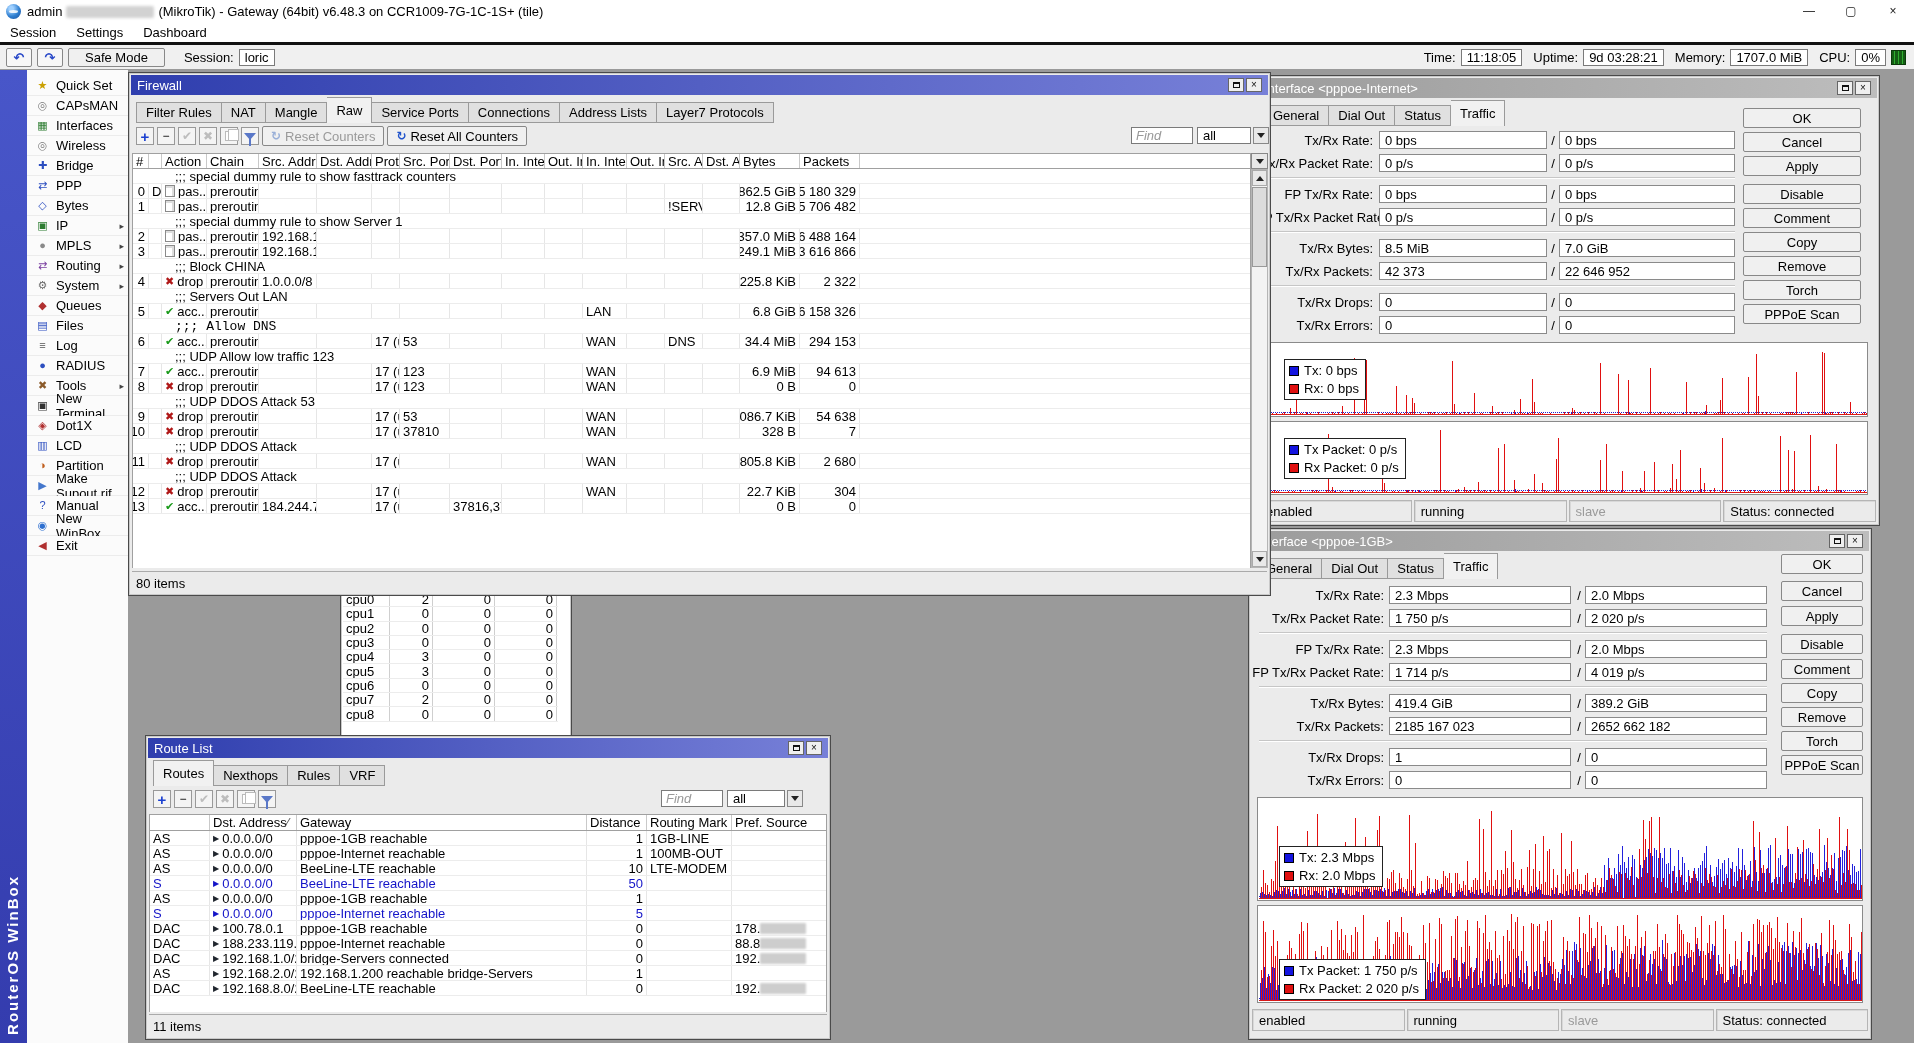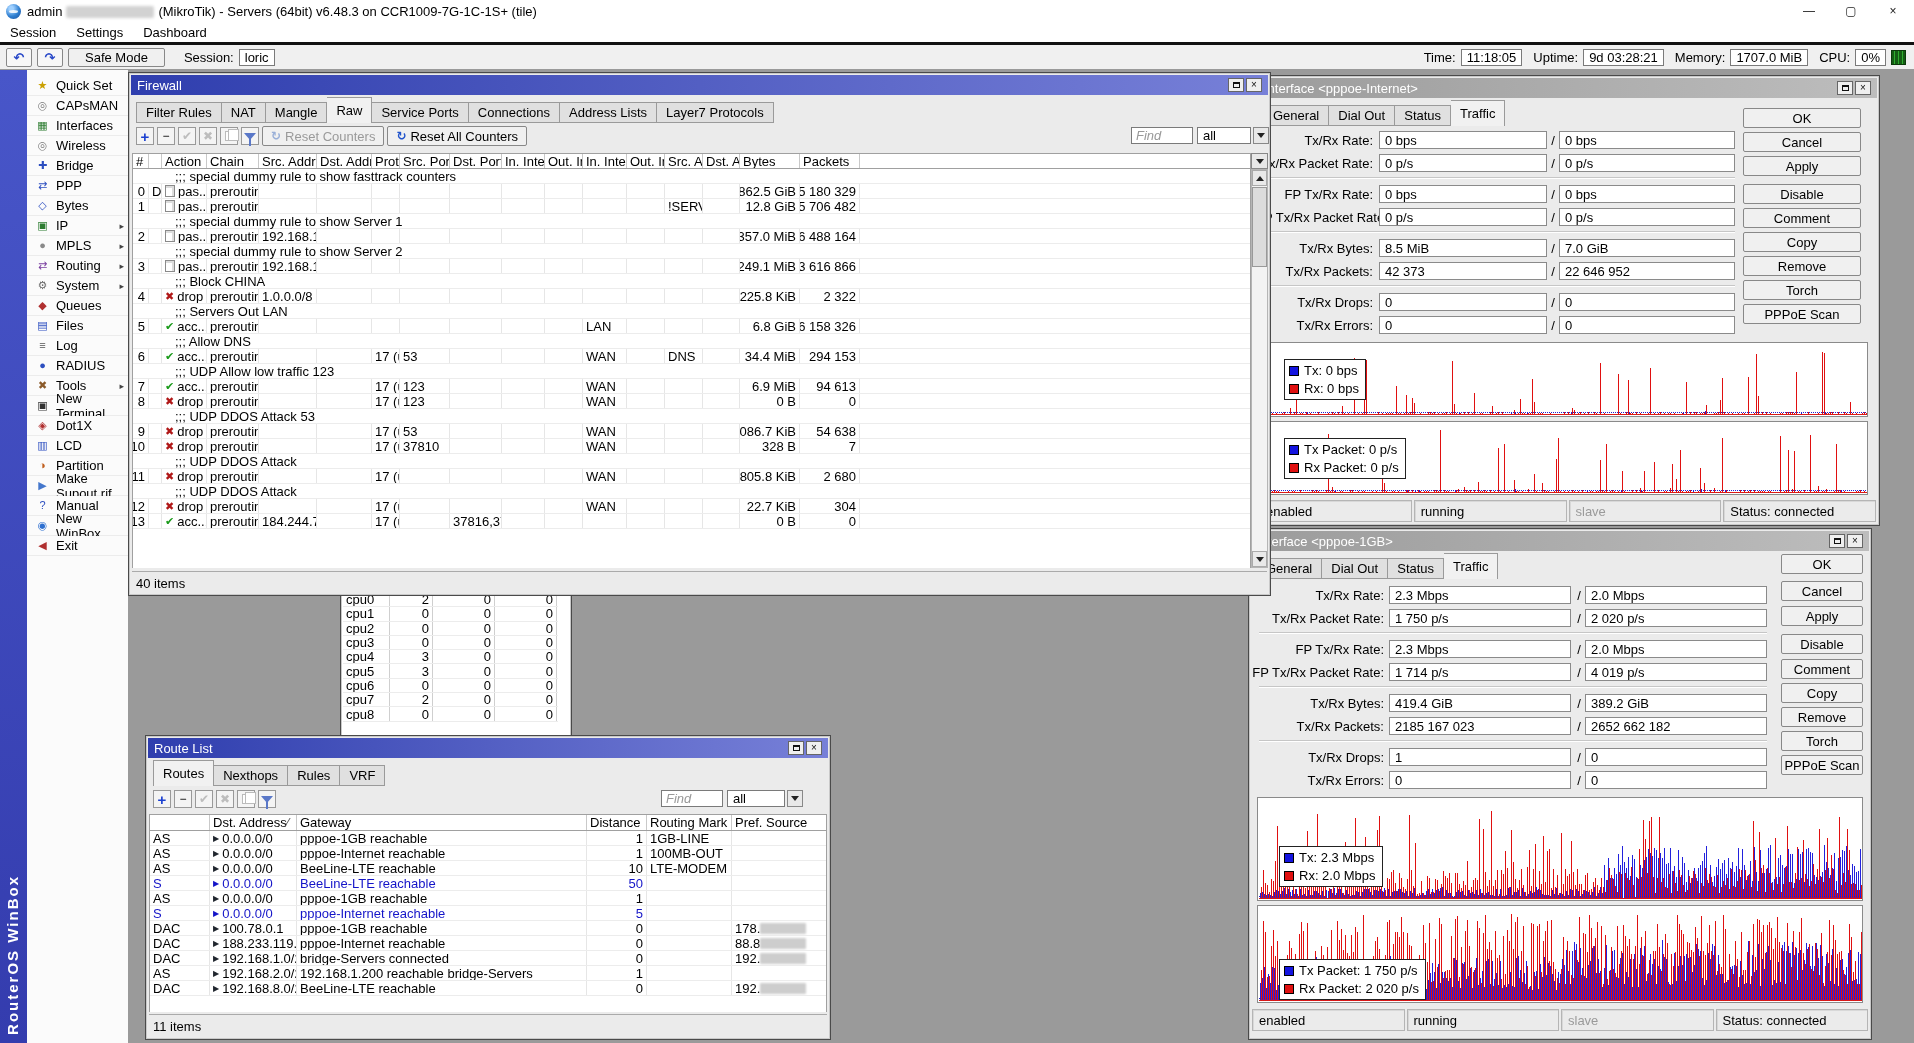--- a/index.html
+++ b/index.html
@@ -103,21 +103,21 @@
   .blue-row{color:#1414c8}
   .blur2{display:inline-block;width:46px;height:11px;background:#cdcdcd;border-radius:1px;filter:blur(1.2px);vertical-align:middle}
 </style>
 </head>
 <body>
 
 <div id="screen">
 
   <div id="titlebar">
     <span id="app-icon"></span>
-    <span id="title-text"><span>admin</span><span class="blur-box"></span><span>(MikroTik) - Servers (64bit) v6.48.3 on CCR1009-7G-1C-1S+ (tile)</span></span>
+    <span id="title-text"><span>admin</span><span class="blur-box"></span><span>(MikroTik) - Gateway (64bit) v6.48.3 on CCR1009-7G-1C-1S+ (tile)</span></span>
     <span id="win-controls">
       <span class="wc">—</span>
       <span class="wc">▢</span>
       <span class="wc">×</span>
     </span>
   </div>
 
   <div id="menubar">
       <span class="menu-item">Session</span>
       <span class="menu-item">Settings</span>
@@ -2640,21 +2640,20 @@
           <span class="t-cell" style="width: 52px;"></span>
           <span class="t-cell" style="width: 43px;"></span>
           <span class="t-cell" style="width: 38px;"></span>
           <span class="t-cell" style="width: 44px;"></span>
           <span class="t-cell" style="width: 38px;"></span>
           <span class="t-cell" style="width: 38px;"></span>
           <span class="t-cell" style="width: 37px;"></span>
           <span class="t-cell num" style="width: 60px;">1357.0 MiB</span>
           <span class="t-cell num" style="width: 60px;">6 488 164</span>
         </div>
-        <div class="t-row comment" style="height: 15px; display: flex; align-items: center;">;;; special dummy rule to show Server 2</div>
         <div class="t-row" style="height: 15px;">
           <span class="t-cell num" style="width: 16px;">3</span>
           <span class="t-cell" style="width: 13px;"></span>
           <span class="t-cell" style="width: 45px;">
             <span class="act-doc"></span>
             <span>pas...</span>
           </span>
           <span class="t-cell" style="width: 52px;">prerouting</span>
           <span class="t-cell" style="width: 58px;">192.168.1.88</span>
           <span class="t-cell" style="width: 55px;"></span>
@@ -2709,21 +2708,21 @@
           <span class="t-cell" style="width: 52px;"></span>
           <span class="t-cell" style="width: 43px;"></span>
           <span class="t-cell" style="width: 38px;"></span>
           <span class="t-cell" style="width: 44px;">LAN</span>
           <span class="t-cell" style="width: 38px;"></span>
           <span class="t-cell" style="width: 38px;"></span>
           <span class="t-cell" style="width: 37px;"></span>
           <span class="t-cell num" style="width: 60px;">6.8 GiB</span>
           <span class="t-cell num" style="width: 60px;">46 158 326</span>
         </div>
-        <div class="t-row comment" style="height: 15px; display: flex; align-items: center;">;;; Allow DNS</div>
+        <div class="t-row comment" style="height: 15px; display: flex; align-items: center; font-family: Liberation Mono, monospace;">;;; Allow DNS</div>
         <div class="t-row" style="height: 15px;">
           <span class="t-cell num" style="width: 16px;">6</span>
           <span class="t-cell" style="width: 13px;"></span>
           <span class="t-cell" style="width: 45px;">
             <span class="act-glyph" style="color: rgb(27, 154, 27);">✔</span>
             <span>acc...</span>
           </span>
           <span class="t-cell" style="width: 52px;">prerouting</span>
           <span class="t-cell" style="width: 58px;"></span>
           <span class="t-cell" style="width: 55px;"></span>
@@ -2901,17 +2900,17 @@
     <div class="scrollbar" style="left:1122px;top:96px;height:399px">
       <span class="sb-btn" style="top:0">
           <span class="tri-up"></span>
         </span>
       <span class="sb-thumb" style="top:17px;height:80px"></span>
       <span class="sb-btn" style="bottom:0">
           <span class="tri-down"></span>
         </span>
     </div>
     <div class="statusbar" style="top:498px;height:23px">
-        <span>40 items</span>
+        <span>80 items</span>
       </div>
   </div>
 
 </div>
 
 </body></html>

